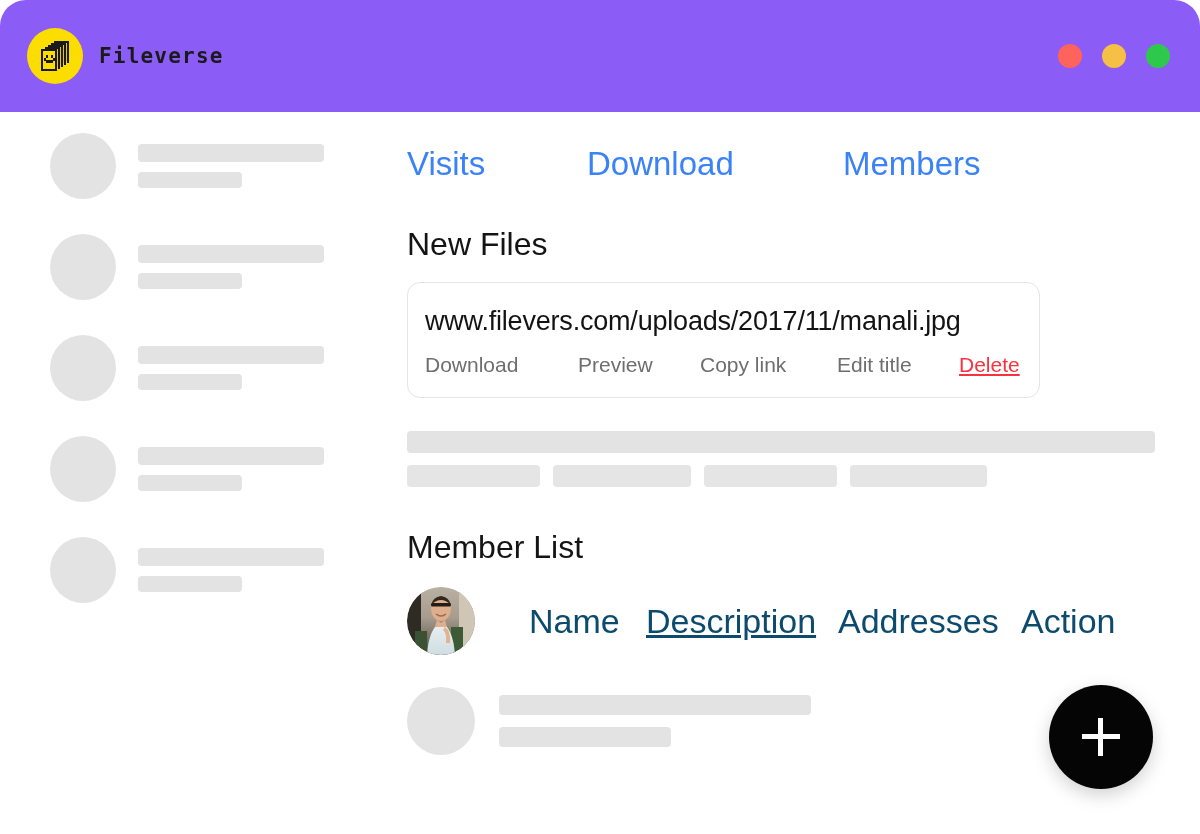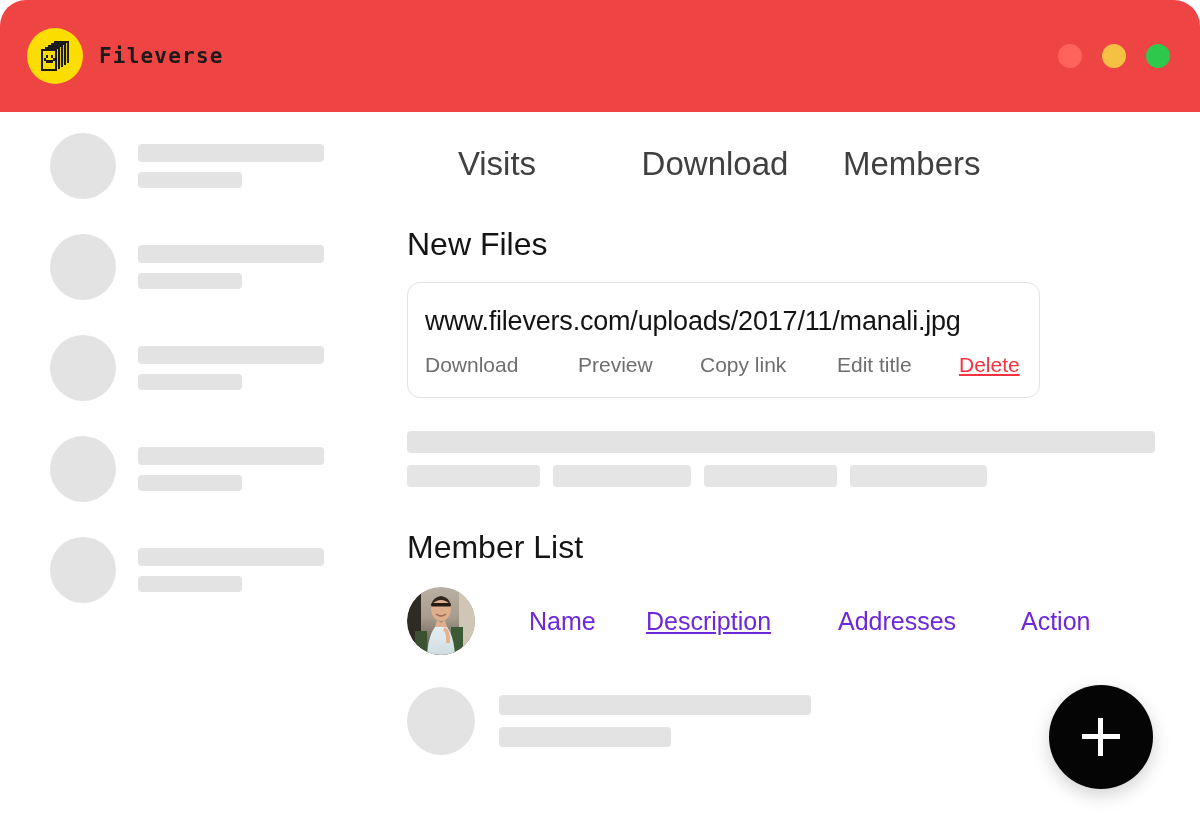--- a/index.html
+++ b/index.html
@@ -23,21 +23,21 @@
     overflow: hidden;
     box-sizing: border-box;
   }
 
   
   .titlebar {
     position: absolute;
     top: 0; left: 0;
     width: 1200px;
     height: 112px;
-    background: #ef4444;
+    background: #8b5cf6;
     display: flex;
     align-items: center;
     justify-content: space-between;
     box-sizing: border-box;
     padding: 0 30px 0 27px;
   }
   .brand {
     display: flex;
     align-items: center;
     gap: 16px;
@@ -123,24 +123,23 @@
     width: 748px;
   }
 
   .tabs {
     display: flex;
     align-items: baseline;
     margin-top: 33px;
   }
   .tab {
     font-size: 33px;
-    color: #404040;
+    color: #3b82f6;
     font-weight: 400;
     white-space: nowrap;
-    text-align: center;
   }
   .tab:nth-child(1) { width: 180px; }
   .tab:nth-child(2) { width: 256px; }
   .tab:nth-child(3) { width: 130px; }
 
   .section-title {
     font-size: 32px;
     color: #141414;
     font-weight: 400;
     margin-top: 43px;
@@ -220,22 +219,22 @@
     background: #cfcfcf;
     position: relative;
   }
   .member-photo svg { display: block; }
   .member-cols {
     display: flex;
     align-items: baseline;
     margin-left: 54px;
   }
   .member-col {
-    font-size: 25px;
-    color: #6d28d9;
+    font-size: 34px;
+    color: #0c4a6e;
     white-space: nowrap;
   }
   .member-col:nth-child(1) { width: 117px; }
   .member-col:nth-child(2) { width: 192px; text-decoration: underline; }
   .member-col:nth-child(3) { width: 183px; }
 
   .member-row {
     display: flex;
     align-items: center;
     gap: 24px;

